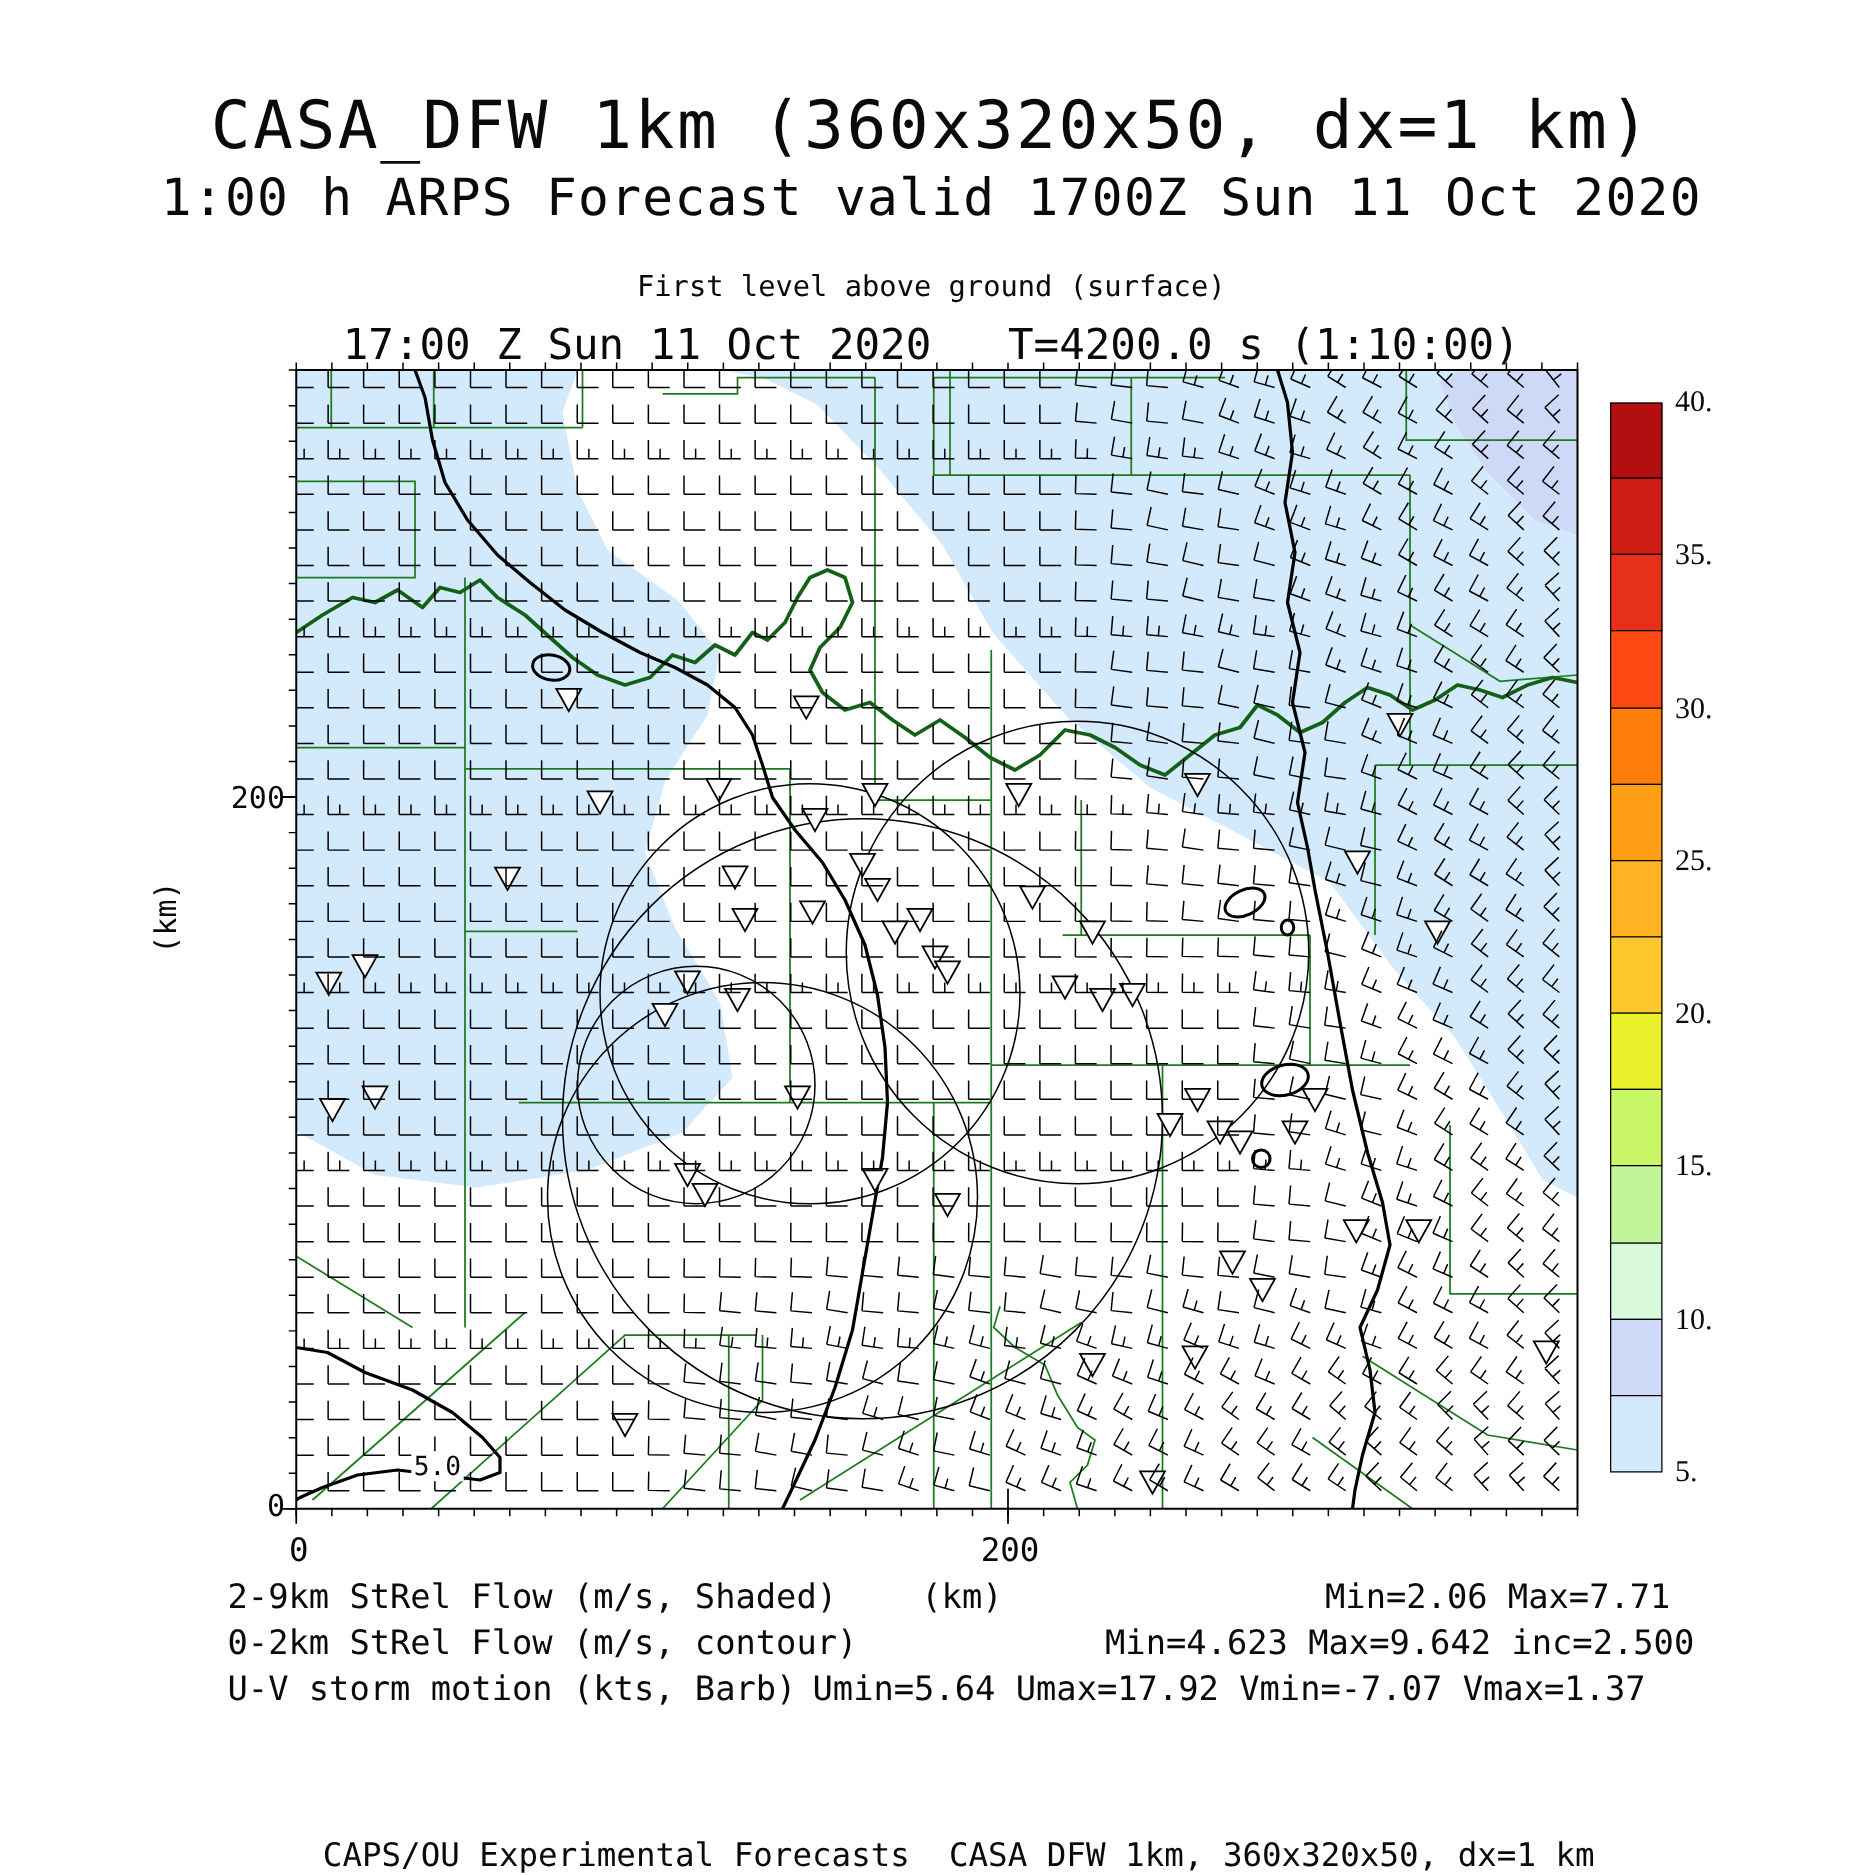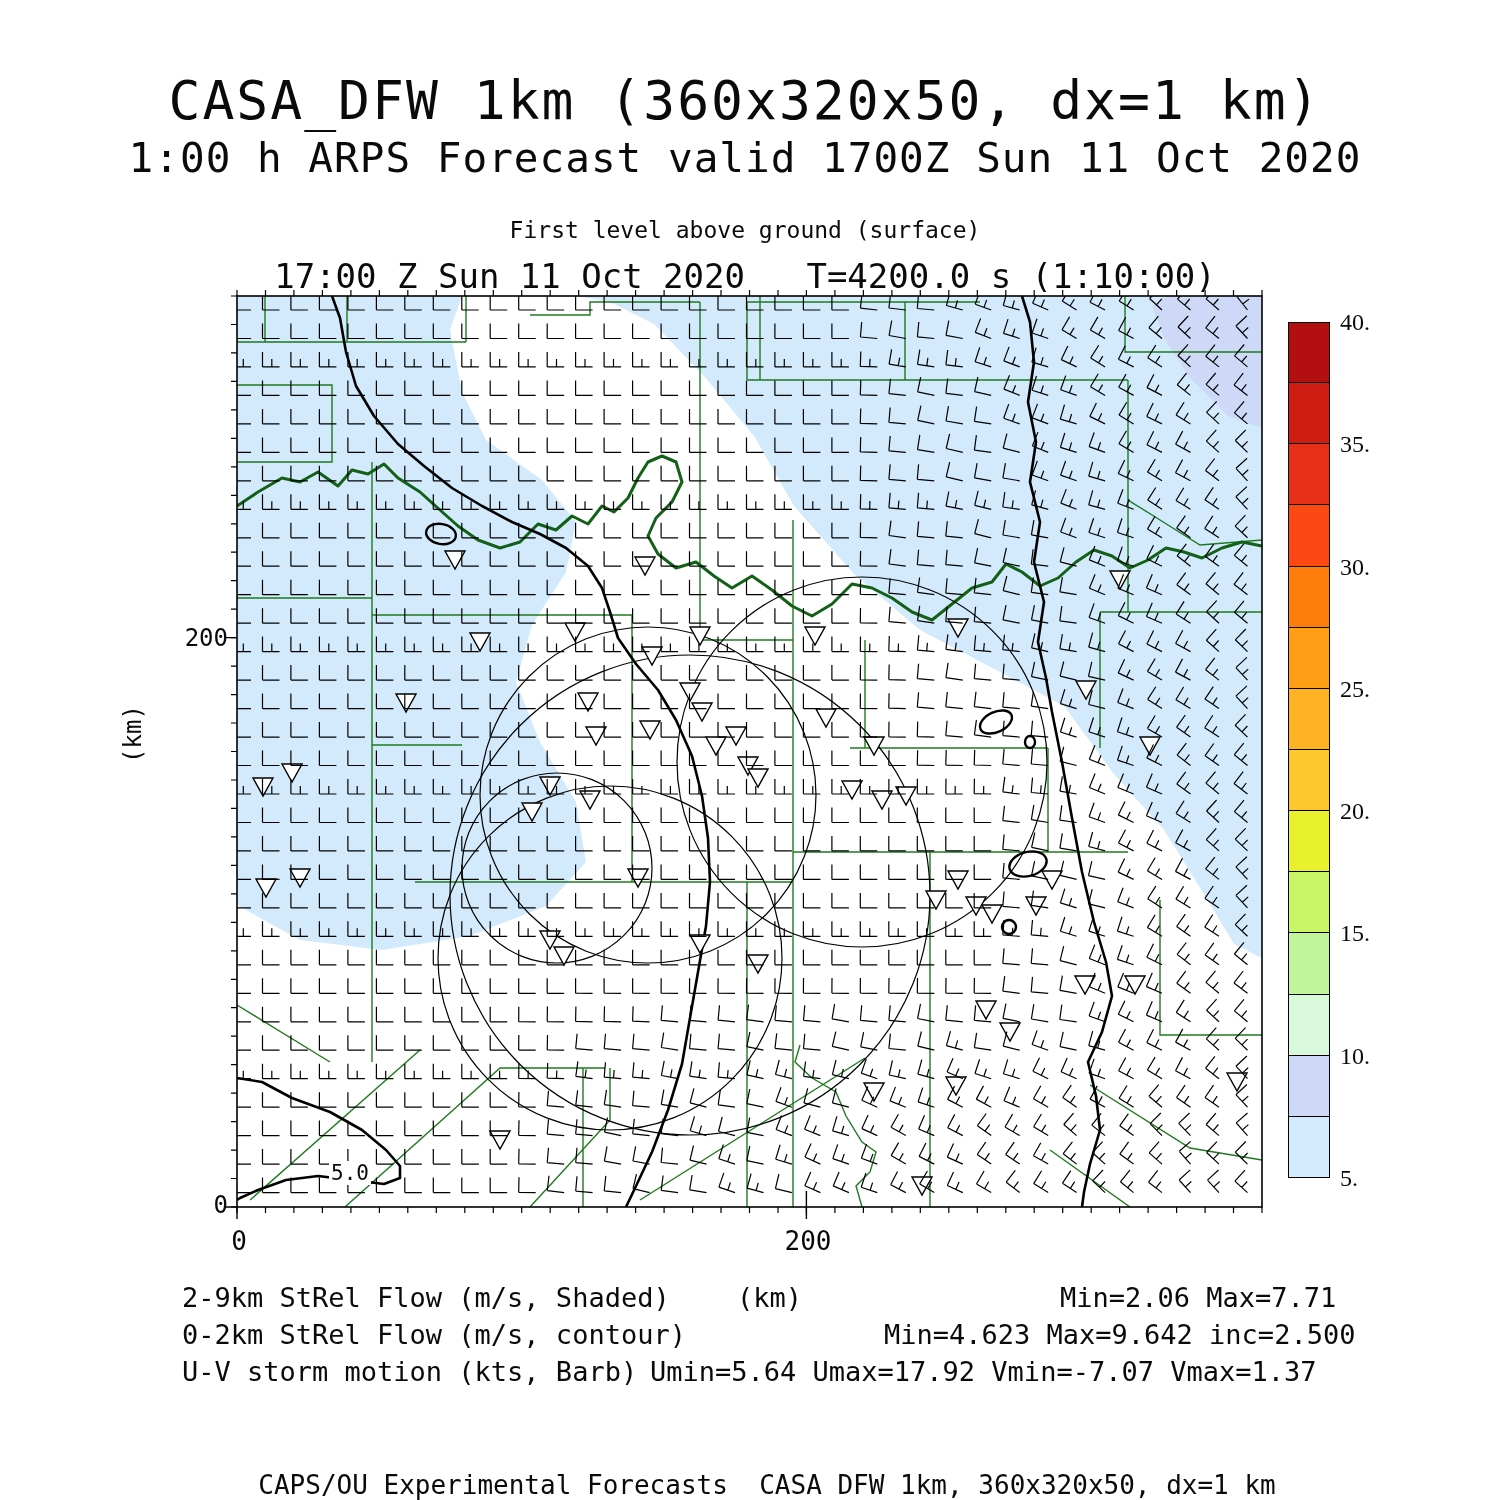--- a/index.html
+++ b/index.html
@@ -11,21 +11,21 @@
   .title1 { top:70px;  font-size:53px; letter-spacing:2px; }
   .title2 { top:134px; font-size:41px; letter-spacing:1px; }
   .level  { top:217px; font-size:23px; }
   .time   { top:256px; font-size:34px; }
   .ylab200 { left:160px; top:624px;  width:68px; font-size:24px; text-align:right; }
   .ylab0   { left:160px; top:1191px; width:68px; font-size:24px; text-align:right; }
   .xlab0   { left:217px; top:1226px; width:44px; font-size:26px; text-align:center; }
   .xlab200 { left:764px; top:1226px; width:88px; font-size:26px; text-align:center; }
   .ykm { left:88px; top:720px; width:90px; font-size:24px; text-align:center;
          transform:rotate(-90deg); transform-origin:center; }
-  .leg { font-size:27px;margin-top:20px; }
+  .leg { font-size:27px; }
   .row1 { top:1262px; } .row2 { top:1299px; } .row3 { top:1336px; }
   .lx   { left:182px; }
   .footer { left:767px; transform:translateX(-50%); top:1470px; font-size:26px; }
   #map-svg { position:absolute; left:0; top:0; }
   #colorbar { position:absolute; left:1288px; top:322px; width:42px; height:856px; }
   .cbcell { position:absolute; left:0; width:42px; border:1px solid #000; }
   .cblabel { position:absolute; left:1340px; width:70px; font-size:24px;font-family:Liberation Serif, serif; }
   .clabel { position:absolute; left:284px; top:1161px; font-size:21px; background:#fff; padding:0 2px;margin-left:45px; }
 </style>
 </head>

